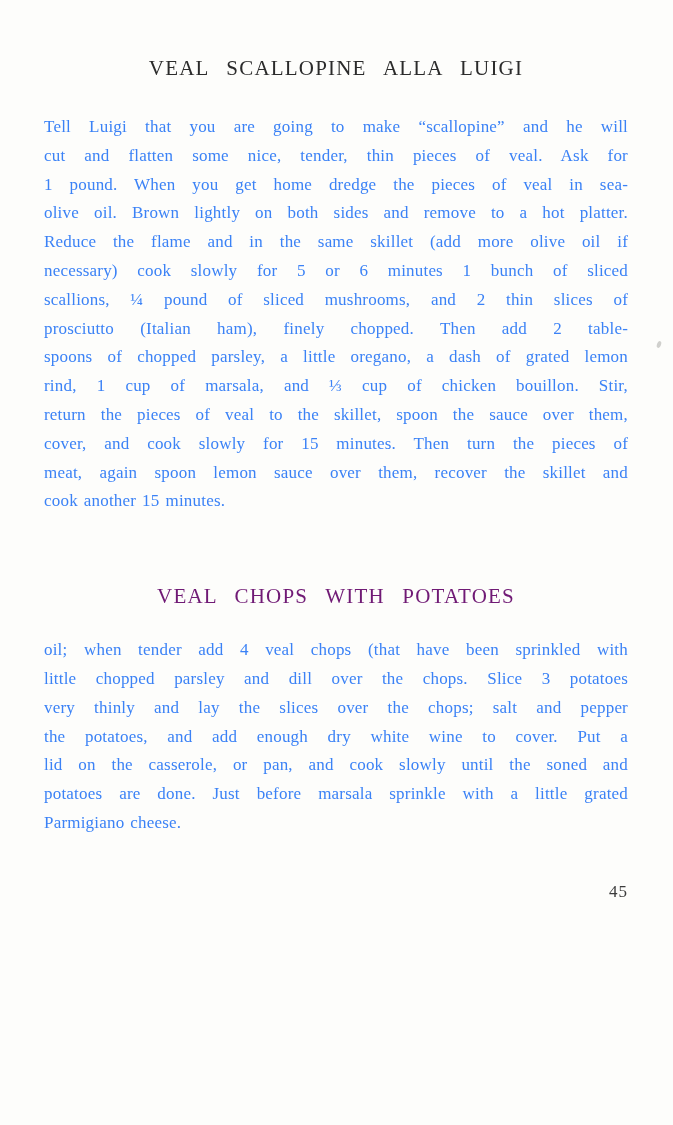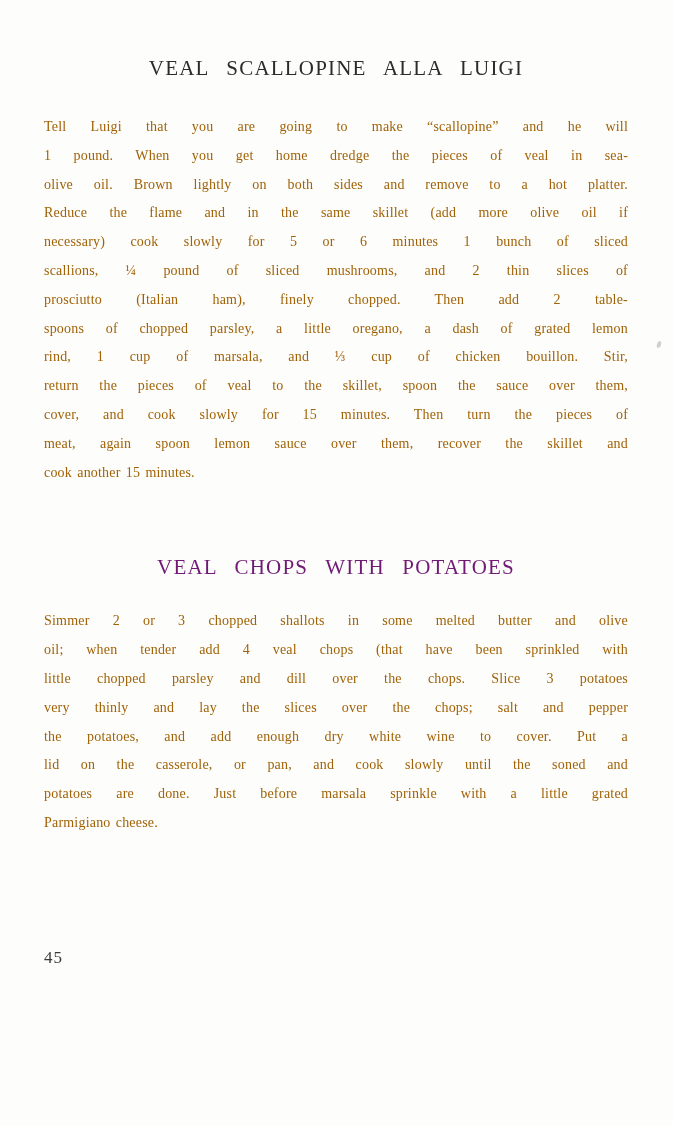--- a/index.html
+++ b/index.html
@@ -28,33 +28,33 @@
     letter-spacing: 1.2px;
     word-spacing: 11px;
     color: #2b2b2b;
   }
   .recipe-2 .recipe-title { color: #701a75; }
   .para { margin: 0; }
   .para-1 { margin-top: 31px; }
   .recipe-2 { margin-top: 66px; }
   .para-2 { margin-top: 26px; }
   .line {
-    font-size: 14px;
+    font-size: 17px;
     line-height: 28.8px;
     height: 28.8px;
     text-align: justify;
     text-align-last: justify;
     letter-spacing: 0.2px;
     word-spacing: 1.5px;
-    color: #a16207;
+    color: #3b82f6;
   }
   .para .line:last-child { text-align-last: left; }
   .folio {
-    margin-top: 110px;
-    text-align: left;
+    margin-top: 44px;
+    text-align: right;
     font-size: 17px;
     letter-spacing: 1px;
     color: #3b3b3b;
   }
   .speck {
     position: absolute;
     left: 657px;
     top: 341px;
     width: 4px;
     height: 7px;
@@ -68,20 +68,21 @@
 <body>
 
 <div class="page">
 
   <section class="recipe recipe-1">
     <h2 class="recipe-title">VEAL SCALLOPINE ALLA LUIGI</h2>
     <div class="para para-1">
 
         <div class="line">Tell Luigi that you are going to make “scallopine” and he will</div>
 
+        <div class="line">cut and flatten some nice, tender, thin pieces of veal. Ask for</div>
 
         <div class="line">1 pound. When you get home dredge the pieces of veal in sea-</div>
 
 
         <div class="line">olive oil. Brown lightly on both sides and remove to a hot platter.</div>
 
         <div class="line">Reduce the flame and in the same skillet (add more olive oil if</div>
 
         <div class="line">necessary) cook slowly for 5 or 6 minutes 1 bunch of sliced</div>
 
@@ -100,21 +101,20 @@
         <div class="line">meat, again spoon lemon sauce over them, recover the skillet and</div>
 
         <div class="line">cook another 15 minutes.</div>
       </div>
   </section>
 
   <section class="recipe recipe-2">
     <h2 class="recipe-title">VEAL CHOPS WITH POTATOES</h2>
     <div class="para para-2">
 
-        <div class="line">Simmer 2 or 3 chopped shallots in some melted butter and olive</div>
 
         <div class="line">oil; when tender add 4 veal chops (that have been sprinkled with</div>
 
 
         <div class="line">little chopped parsley and dill over the chops. Slice 3 potatoes</div>
 
         <div class="line">very thinly and lay the slices over the chops; salt and pepper</div>
 
         <div class="line">the potatoes, and add enough dry white wine to cover. Put a</div>
 

